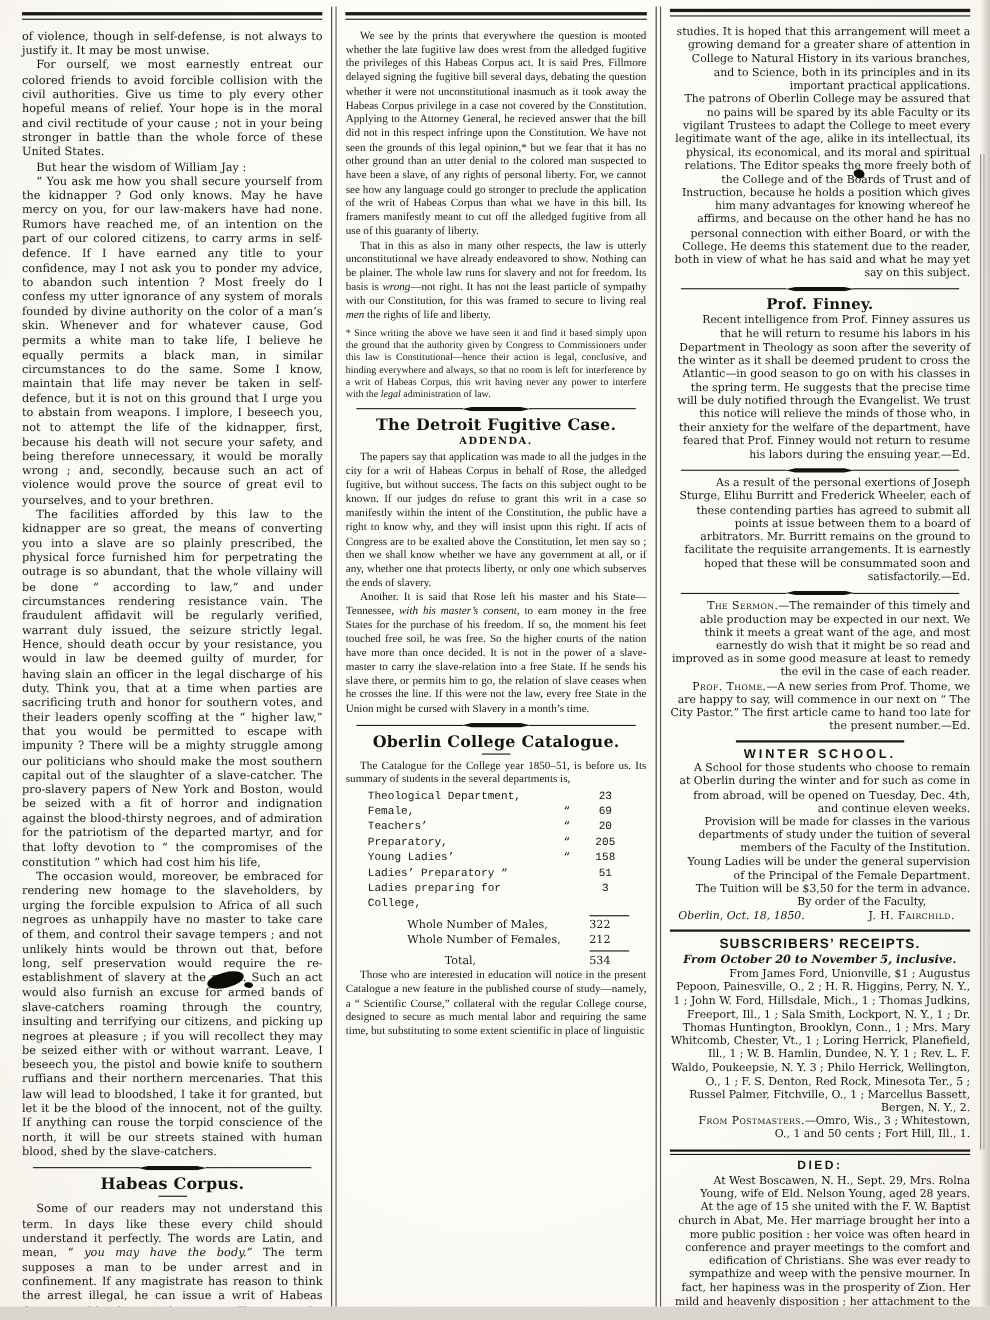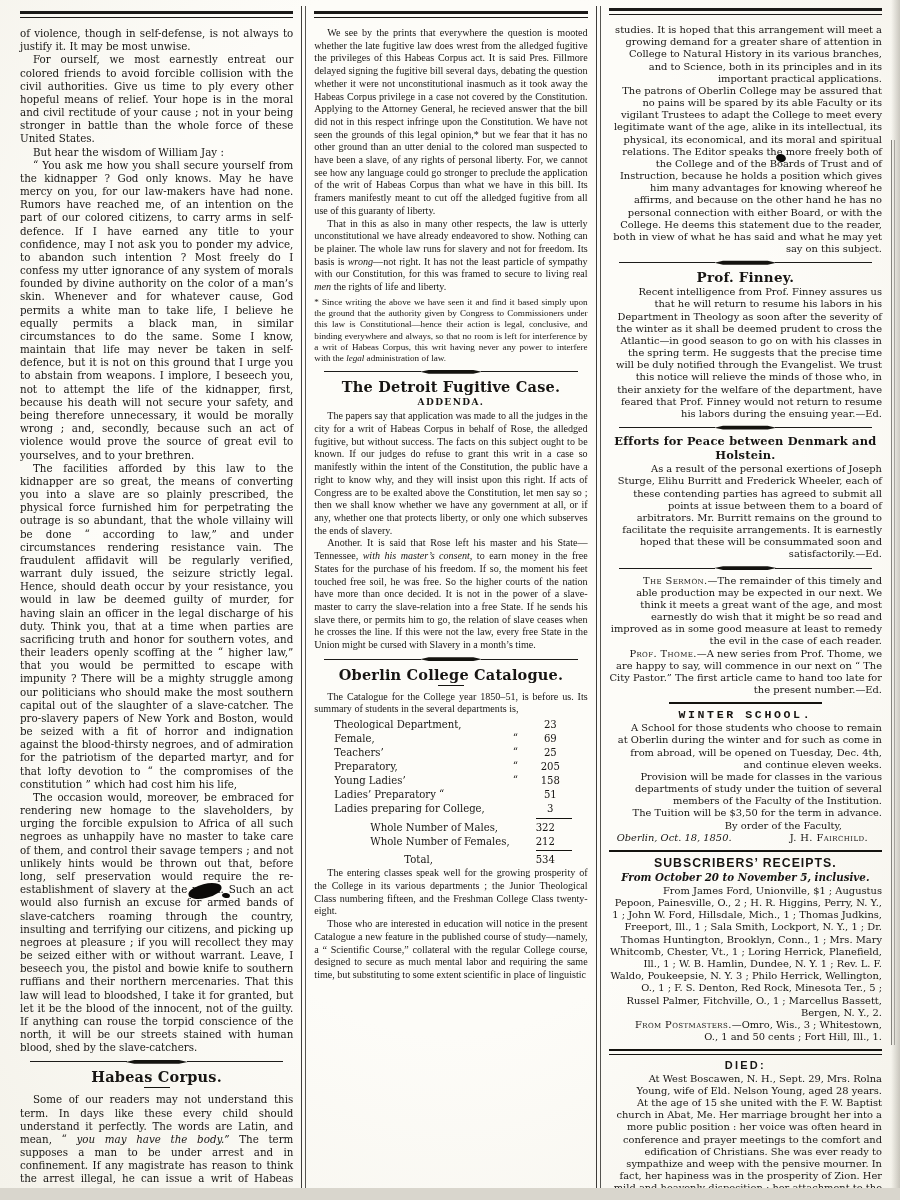--- a/index.html
+++ b/index.html
@@ -32,34 +32,34 @@
   .dia { width:62px; height:5px; background:#14130f; margin:0 -1px;
     clip-path:polygon(0 50%,14% 12%,86% 12%,100% 50%,86% 88%,14% 88%); }
 
   .head { font-size:14.5px; font-weight:700; text-align:center; margin:3px 0 1px; letter-spacing:.2px; }
   .head-sm { font-size:13.5px; }
   .peace { font-size:11.4px; }
   .headrule { width:26px; border-top:1.4px solid #14130f; margin:2px auto 5px; }
   .addenda { font-size:9px; font-weight:700; text-align:center; letter-spacing:1.4px; margin:2px 0 3px; }
 
   .cat { margin:2px 0 0 20px; font-size:10.1px; line-height:1.38; }
-  .cat-row { display:grid; grid-template-columns:1fr 26px 44px; width:238px; }
+  .cat-row { display:grid; grid-template-columns:1fr 26px 44px; width:238px;font-family:Liberation Mono, monospace; }
   .cat-ditto { text-align:center; }
   .cat-val { text-align:center; }
   .cat-tot { display:grid; grid-template-columns:1fr 54px; width:202px; margin-left:36px; }
   .cat-total { width:168px; margin-left:70px; }
   .sum-wrap { width:238px; }
   .sum-rule { width:36px; border-top:1.2px solid #14130f; margin:2px 0 2px auto; }
 
   .bar { border-top:2.4px solid #14130f; width:56%; margin:6px auto 4px; }
   .fullrule { border-top:2.6px solid #14130f; margin:6px 0 4px; }
   .dblrule { border-top:2.2px solid #14130f; border-bottom:1.1px solid #14130f; height:2.6px; margin:6px 0 4px; }
 
   .sans-head { font-family:"Liberation Sans", sans-serif; font-weight:700; text-align:center; margin:2px 0 1px; }
-  .winter-head { font-size:11.6px; letter-spacing:2.6px;font-family:Liberation Mono, monospace; }
+  .winter-head { font-size:11.6px; letter-spacing:2.6px; }
   .recpt-head { font-size:12.3px; letter-spacing:1px; }
   .died-head { font-size:11px; letter-spacing:2.2px; margin-bottom:2px; }
   .sub-it { font-style:italic; font-weight:700; text-align:center; font-size:10.3px; margin:1px 0 2px; }
 
   .line-right { text-align:right; padding-right:40px; }
   .sigrow { display:flex; justify-content:space-between; padding:0 14px 0 8px; }
 
   .inkblot { position:absolute; background:#0c0b09; border-radius:50%; }
   .blot-a { left:188px; top:884px; width:34px; height:14px; transform:rotate(-14deg); }
   .blot-a2 { left:222px; top:893px; width:8px; height:5px; transform:rotate(10deg); }
@@ -118,21 +118,21 @@
           <span class="cat-val">23</span>
         </div>
       <div class="cat-row">
           <span>Female,</span>
           <span class="cat-ditto">“</span>
           <span class="cat-val">69</span>
         </div>
       <div class="cat-row">
           <span>Teachers’</span>
           <span class="cat-ditto">“</span>
-          <span class="cat-val">25</span>
+          <span class="cat-val">20</span>
         </div>
       <div class="cat-row">
           <span>Preparatory,</span>
           <span class="cat-ditto">“</span>
           <span class="cat-val">205</span>
         </div>
       <div class="cat-row">
           <span>Young Ladies’</span>
           <span class="cat-ditto">“</span>
           <span class="cat-val">158</span>
@@ -159,49 +159,48 @@
           <span class="cat-val">212</span>
         </div>
       <div class="sum-wrap">
           <div class="sum-rule"></div>
         </div>
       <div class="cat-tot cat-total">
           <span>Total,</span>
           <span class="cat-val">534</span>
         </div>
     </div>
-    <p class="body ind">The entering classes speak well for the growing prosperity of the College in its various departments ; the Junior Theological Class numbering fifteen, and the Freshman College Class twenty-eight.</p>
     <p class="body ind">Those who are interested in education will notice in the present Catalogue a new feature in the published course of study—namely, a “ Scientific Course,” collateral with the regular College course, designed to secure as much mental labor and requiring the same time, but substituting to some extent scientific in place of linguistic</p>
   </div>
 
   <div class="colrule"></div>
 
   <div class="col col-right">
     <div class="toprule"></div>
     <p class="body">studies.  It is hoped that this arrangement will meet a growing demand for a greater share of attention in College to Natural History in its various branches, and to Science, both in its principles and in its important practical applications.</p>
     <p class="body ind">The patrons of Oberlin College may be assured that no pains will be spared by its able Faculty or its vigilant Trustees to adapt the College to meet every legitimate want of the age, alike in its intellectual, its physical, its economical, and its moral and spiritual relations.  The Editor speaks the more freely both of the College and of the Boards of Trust and of Instruction, because he holds a position which gives him many advantages for knowing whereof he affirms, and because on the other hand he has no personal connection with either Board, or with the College.  He deems this statement due to the reader, both in view of what he has said and what he may yet say on this subject.</p>
     <div class="divider">
         <span class="dia"></span>
       </div>
     <h3 class="head head-sm">Prof. Finney.</h3>
     <p class="body ind">Recent intelligence from Prof. Finney assures us that he will return to resume his labors in his Department in Theology as soon after the severity of the winter as it shall be deemed prudent to cross the Atlantic—in good season to go on with his classes in the spring term.  He suggests that the precise time will be duly notified through the Evangelist.  We trust this notice will relieve the minds of those who, in their anxiety for the welfare of the department, have feared that Prof. Finney would not return to resume his labors during the ensuing year.—Ed.</p>
     <div class="divider">
         <span class="dia"></span>
       </div>
-    <h3 class="head peace">Efforts for Peace between Denmark and Holstein.</h3>
     <p class="body ind">As a result of the personal exertions of Joseph Sturge, Elihu Burritt and Frederick Wheeler, each of these contending parties has agreed to submit all points at issue between them to a board of arbitrators.  Mr. Burritt remains on the ground to facilitate the requisite arrangements.  It is earnestly hoped that these will be consummated soon and satisfactorily.—Ed.</p>
     <div class="divider">
         <span class="dia"></span>
       </div>
     <p class="body ind"><span class="sc">The Sermon.</span><span>—The remainder of this timely and able production may be expected in our next.  We think it meets a great want of the age, and most earnestly do wish that it might be so read and improved as in some good measure at least to remedy the evil in the case of each reader.</span></p>
     <p class="body ind"><span class="sc">Prof. Thome.</span><span>—A new series from Prof. Thome, we are happy to say, will commence in our next on “ The City Pastor.”  The first article came to hand too late for the present number.—Ed.</span></p>
     <div class="bar"></div>
     <h3 class="sans-head winter-head">WINTER SCHOOL.</h3>
     <p class="body ind">A School for those students who choose to remain at Oberlin during the winter and for such as come in from abroad, will be opened on Tuesday, Dec. 4th, and continue eleven weeks.</p>
     <p class="body ind">Provision will be made for classes in the various departments of study under the tuition of several members of the Faculty of the Institution.</p>
+    <p class="body ind">Young Ladies will be under the general supervision of the Principal of the Female Department.</p>
     <p class="body ind">The Tuition will be $3,50 for the term in advance.</p>
     <div class="body line-right">By order of the Faculty,</div>
     <div class="body sigrow">
         <span class="it">Oberlin, Oct. 18, 1850.</span>
         <span class="sc">J. H. Fairchild.</span>
       </div>
     <div class="fullrule"></div>
     <h3 class="sans-head recpt-head">SUBSCRIBERS’ RECEIPTS.</h3>
     <div class="sub-it">From October 20 to November 5, inclusive.</div>
     <p class="body ind">From James Ford, Unionville, $1 ; Augustus Pepoon, Painesville, O., 2 ; H. R. Higgins, Perry, N. Y., 1 ; John W. Ford, Hillsdale, Mich., 1 ; Thomas Judkins, Freeport, Ill., 1 ; Sala Smith, Lockport, N. Y., 1 ; Dr. Thomas Huntington, Brooklyn, Conn., 1 ; Mrs. Mary Whitcomb, Chester, Vt., 1 ; Loring Herrick, Planefield, Ill., 1 ; W. B. Hamlin, Dundee, N. Y. 1 ; Rev. L. F. Waldo, Poukeepsie, N. Y. 3 ; Philo Herrick, Wellington, O., 1 ; F. S. Denton, Red Rock, Minesota Ter., 5 ; Russel Palmer, Fitchville, O., 1 ; Marcellus Bassett, Bergen, N. Y., 2.</p>

